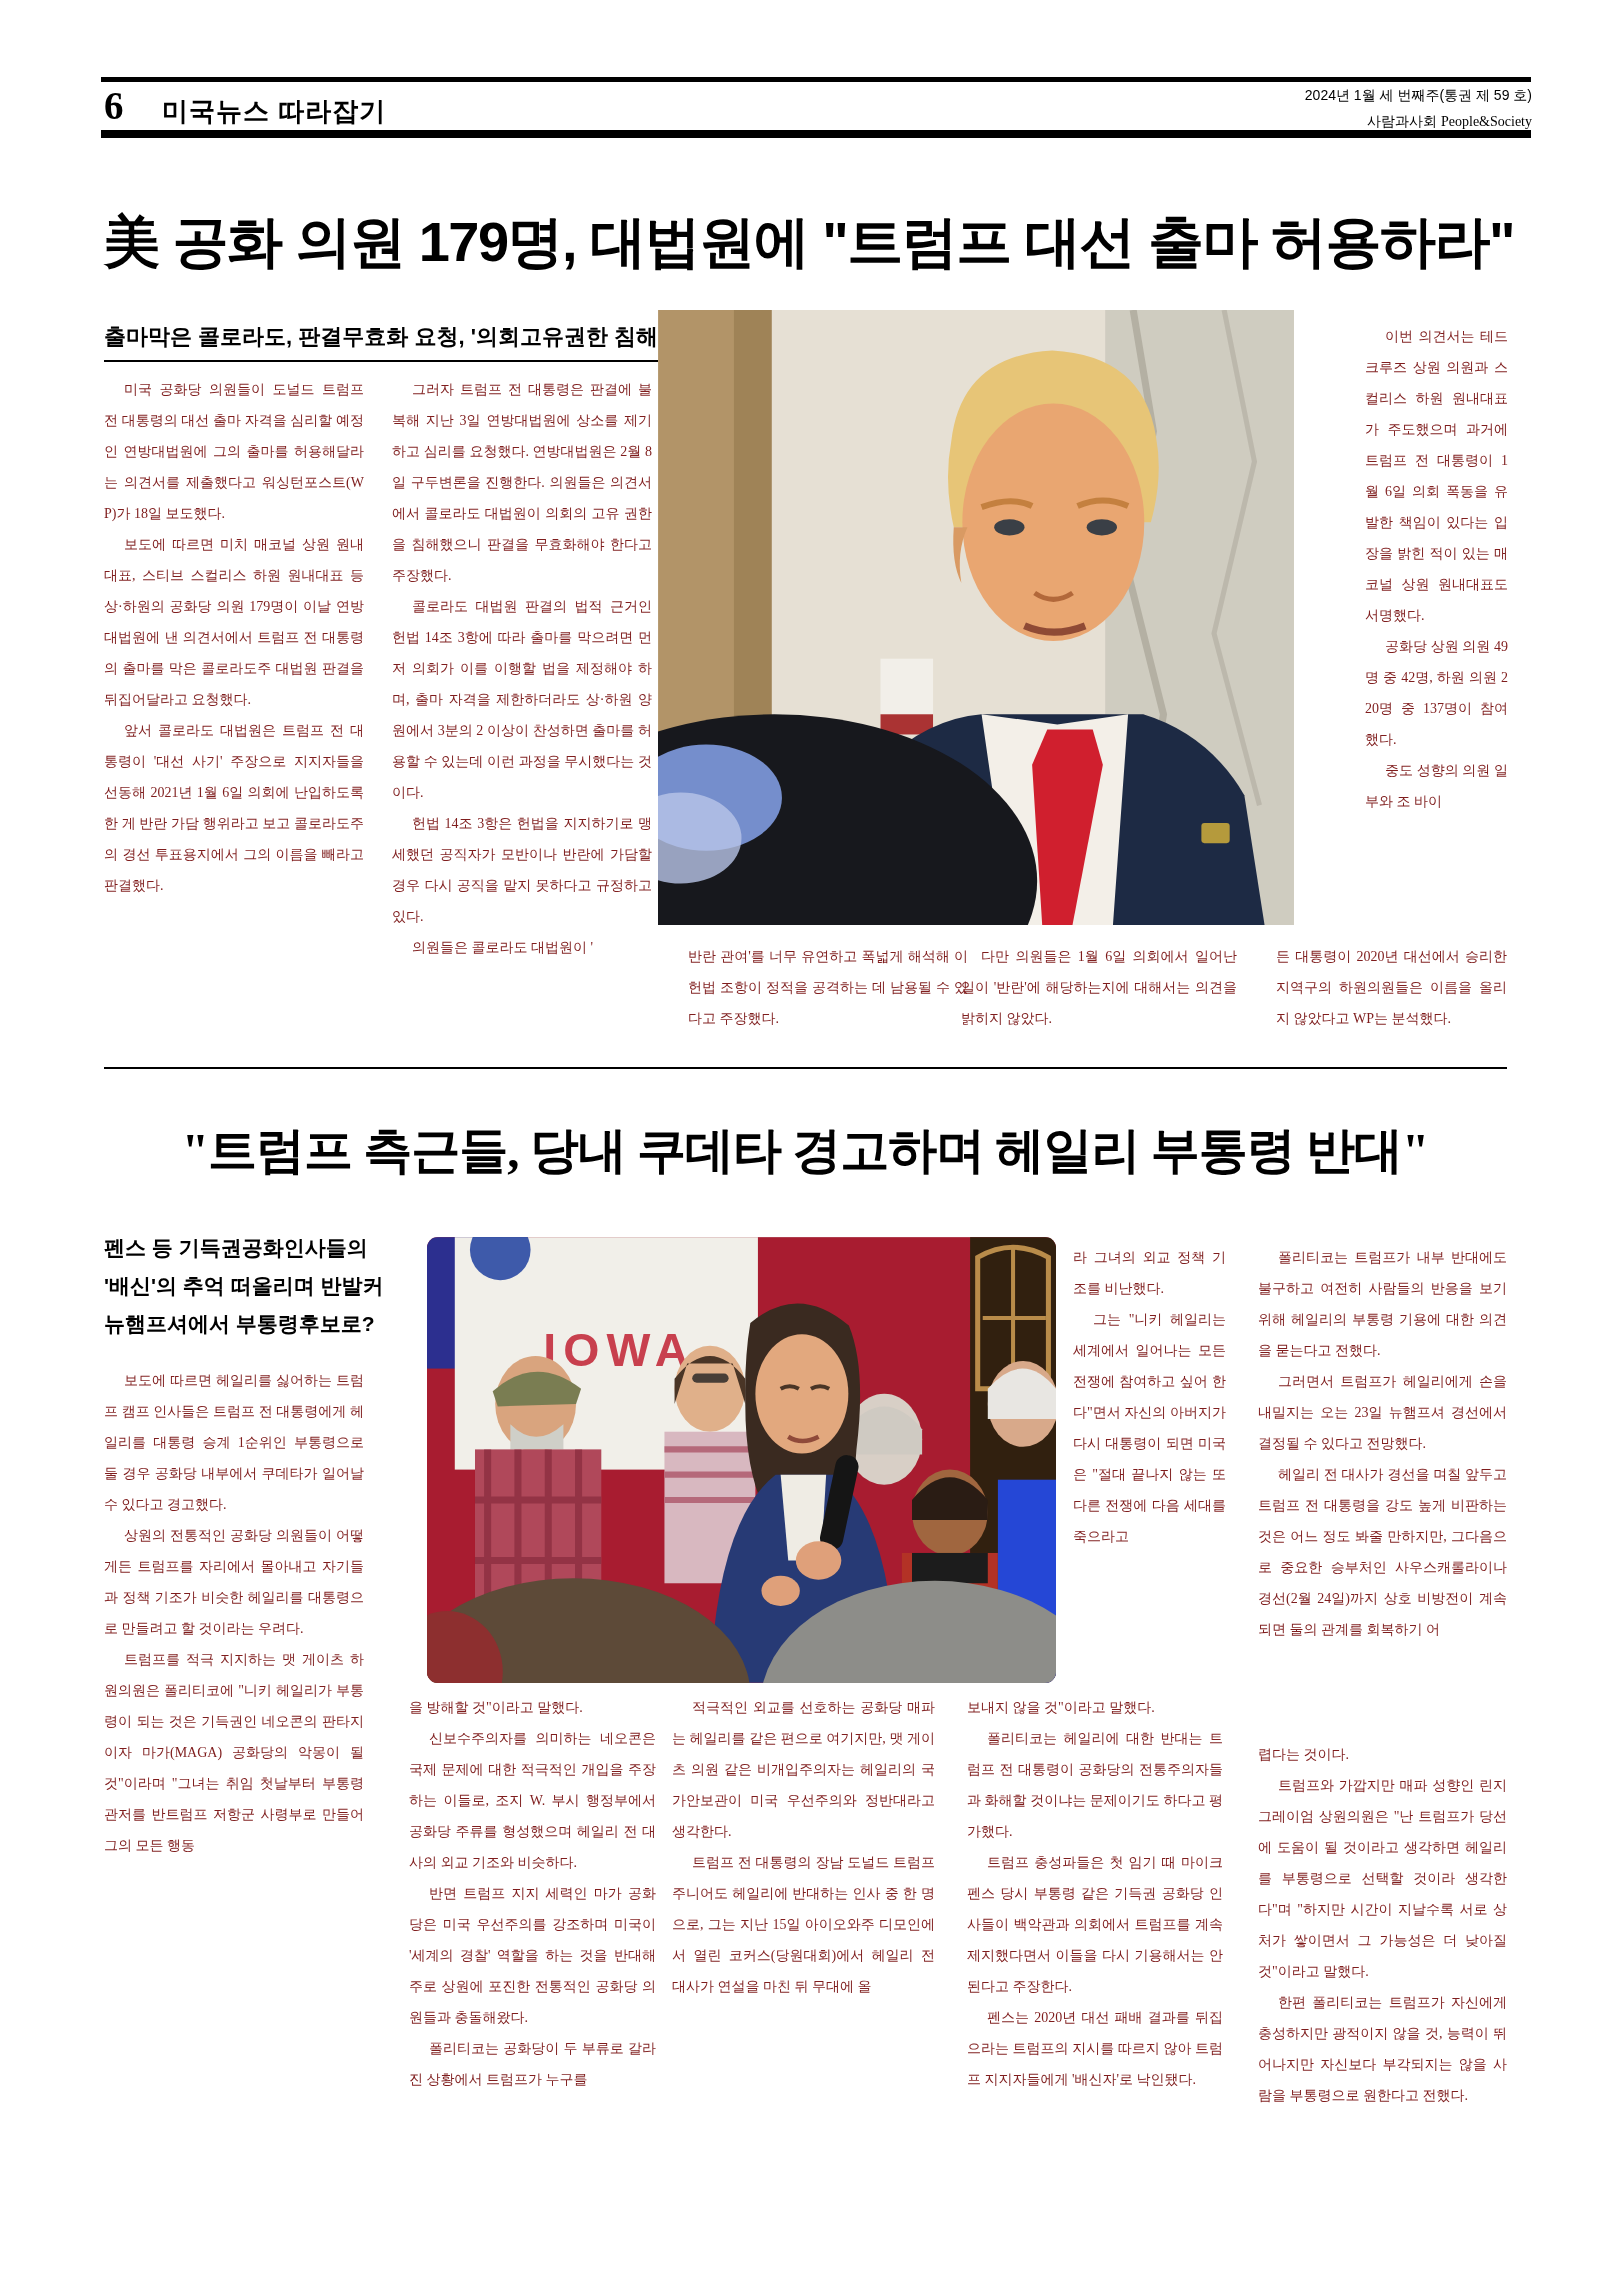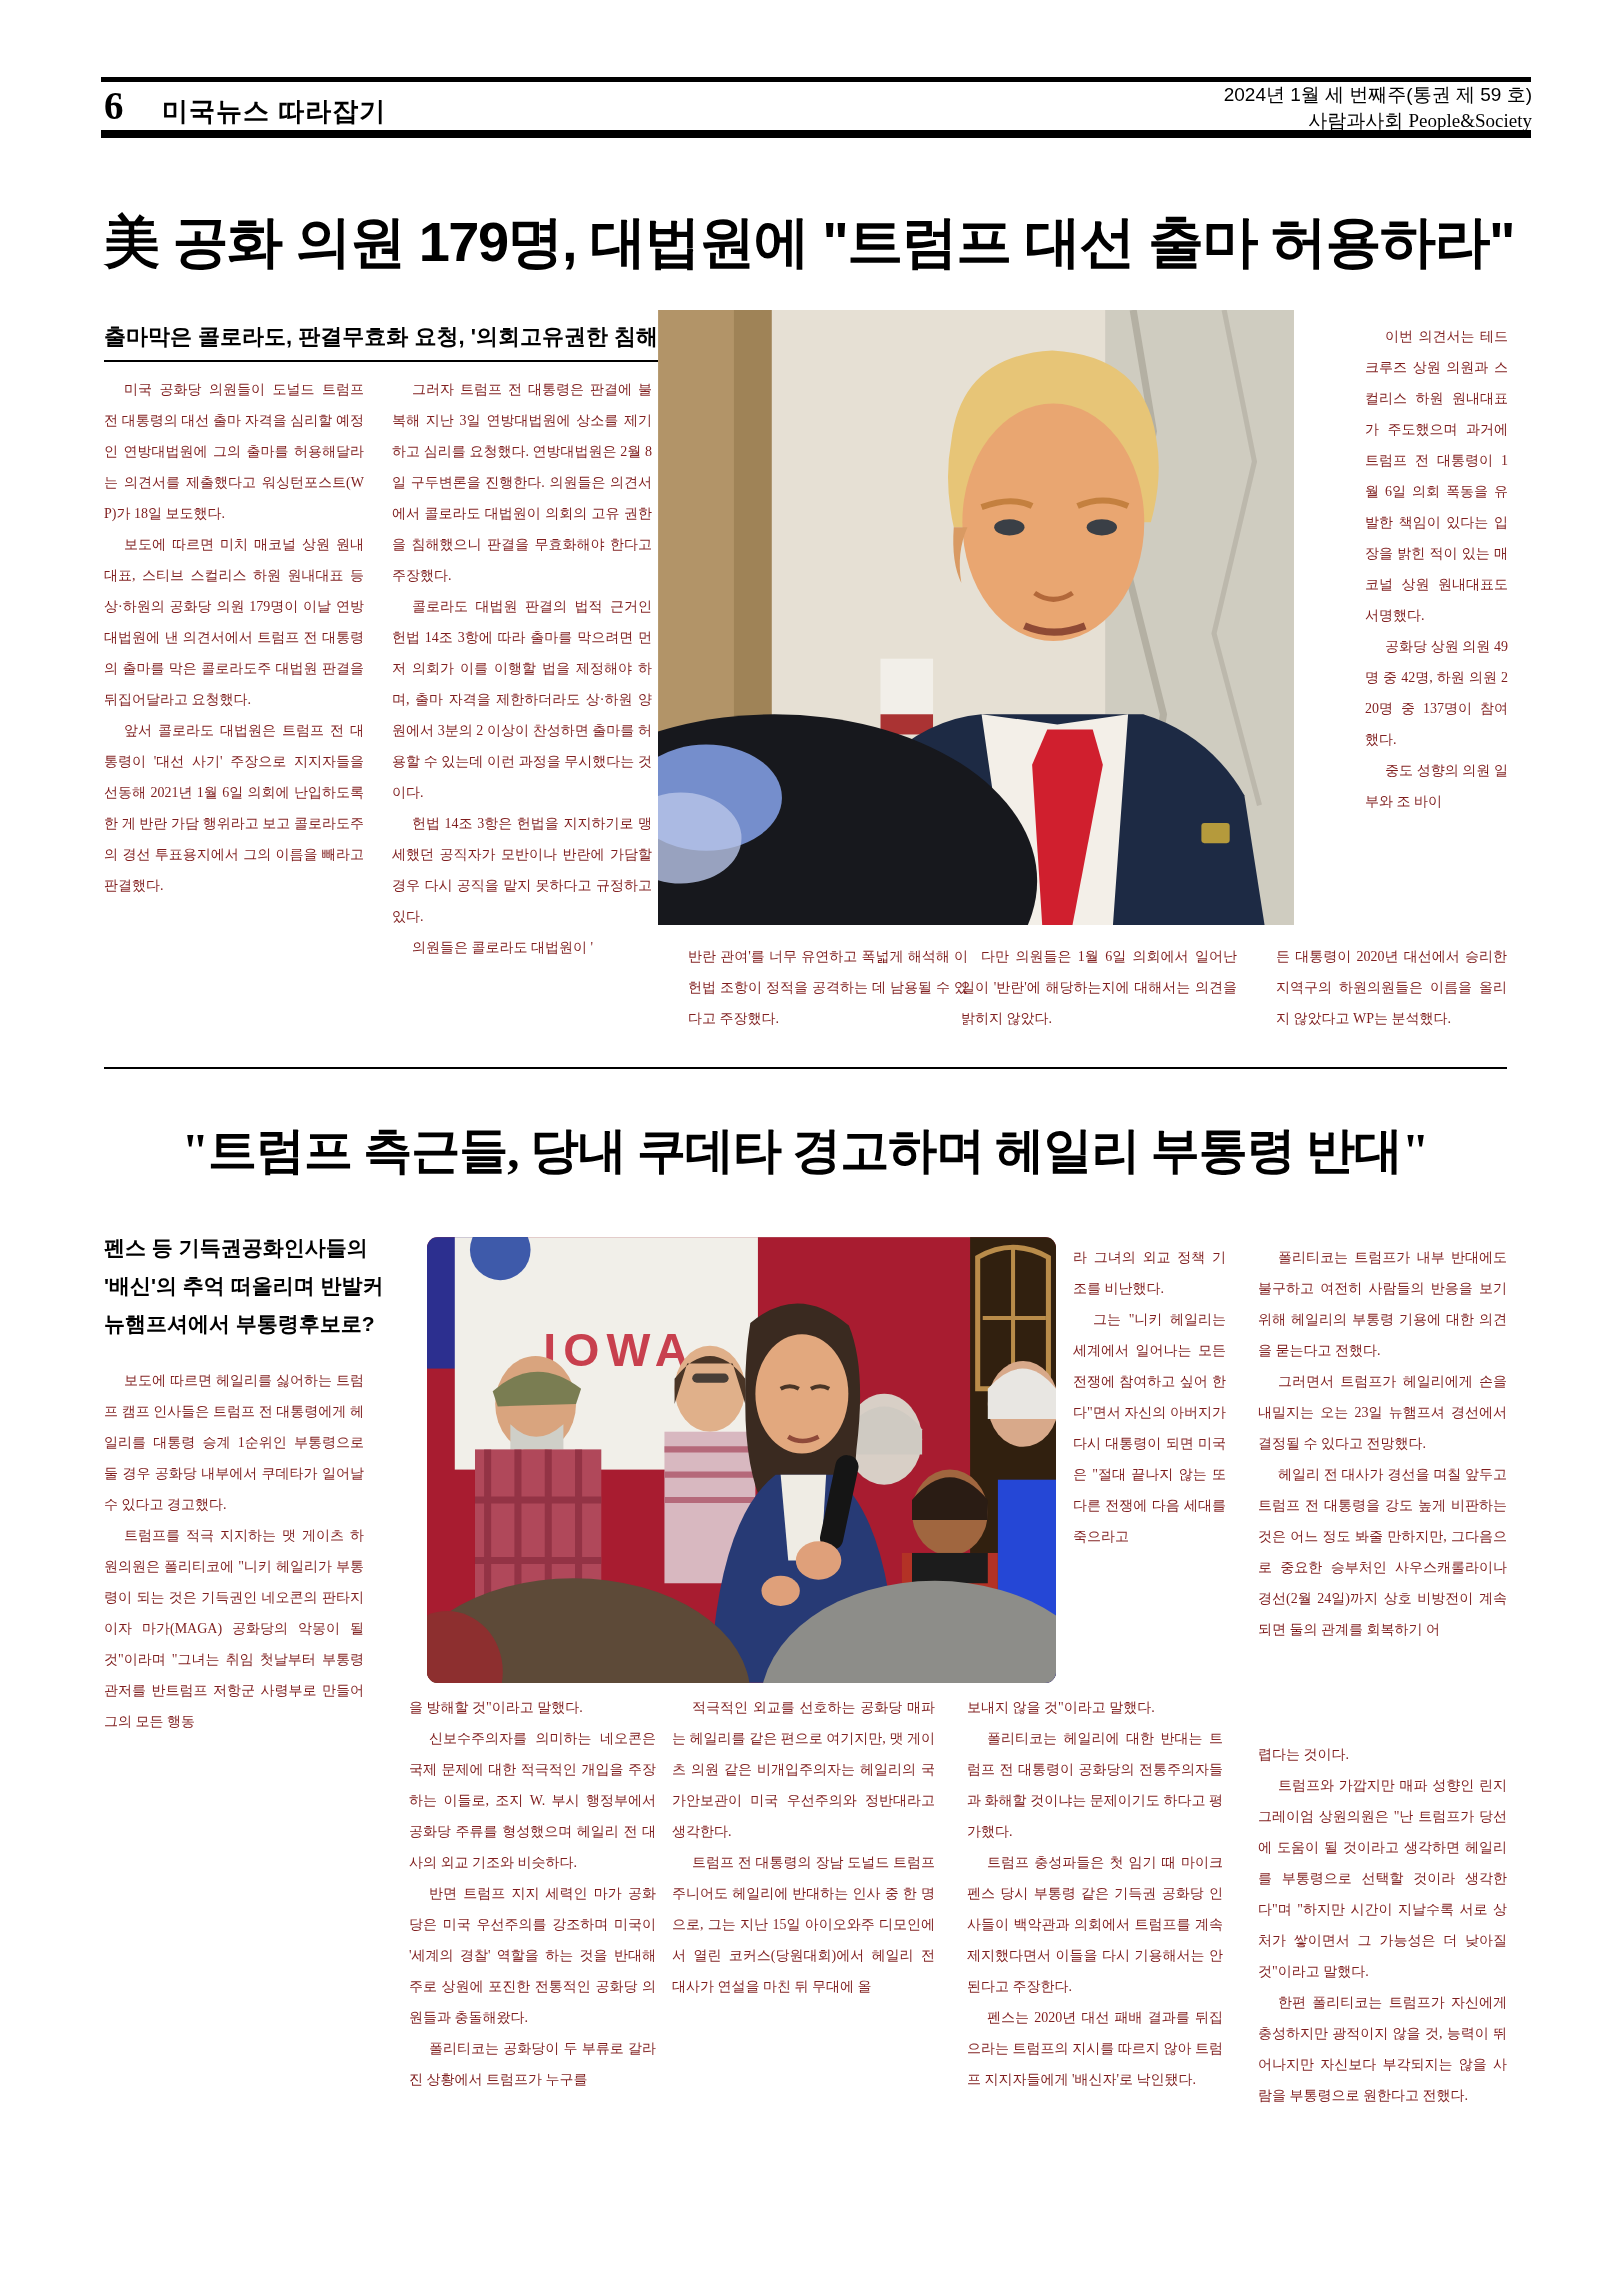--- a/index.html
+++ b/index.html
@@ -13,21 +13,21 @@
                color:#7f1d1d; word-break:break-all; }
   .body-text p { margin:0; }
   .body-text p.ind { text-indent:20px; }
 
   
   .rule { background:#000; }
   #page-number { font-family:"Liberation Serif","DejaVu Serif",serif;
                  font-size:39px; font-weight:700; }
   #section-title { font-family:"Liberation Sans","DejaVu Sans",sans-serif;
                    font-size:26px; font-weight:700; letter-spacing:1px; }
-  .issue-block { text-align:right; font-size:19px; line-height:26px;
+  .issue-block { text-align:right; font-size:14px; line-height:26px;
                  font-family:"Liberation Sans","DejaVu Sans",sans-serif; }
   .issue-block .en { font-family:"Liberation Serif","DejaVu Serif",serif; }
 
   
   .headline1 { font-family:"Liberation Sans","DejaVu Sans",sans-serif;
                font-weight:900; font-size:56px; letter-spacing:-1.5px;
                text-align:center; white-space:nowrap; }
   .headline2 { font-family:"Liberation Serif","DejaVu Serif",serif;
                font-weight:700; font-size:49px; letter-spacing:-1px;
                text-align:center; white-space:nowrap; }
@@ -132,20 +132,21 @@
 <div class="abs headline2" style="left:104px; top:1118px; width:1402px;">"트럼프 측근들, 당내 쿠데타 경고하며 헤일리 부통령 반대"</div>
 
 <div class="abs subhead2" style="left:104px; top:1229px; width:303px;">
   <div>펜스 등 기득권공화인사들의</div>
   <div>'배신'의 추억 떠올리며 반발커</div>
   <div>뉴햄프셔에서 부통령후보로?</div>
 </div>
 
 <div class="abs body-text" style="left:104px; top:1365px; width:260px; height:859px;">
   <p class="ind">보도에 따르면 헤일리를 싫어하는 트럼프 캠프 인사들은 트럼프 전 대통령에게 헤일리를 대통령 승계 1순위인 부통령으로 둘 경우 공화당 내부에서 쿠데타가 일어날 수 있다고 경고했다.</p>
+  <p class="ind">상원의 전통적인 공화당 의원들이 어떻게든 트럼프를 자리에서 몰아내고 자기들과 정책 기조가 비슷한 헤일리를 대통령으로 만들려고 할 것이라는 우려다.</p>
   <p class="ind">트럼프를 적극 지지하는 맷 게이츠 하원의원은 폴리티코에 "니키 헤일리가 부통령이 되는 것은 기득권인 네오콘의 판타지이자 마가(MAGA) 공화당의 악몽이 될 것"이라며 "그녀는 취임 첫날부터 부통령 관저를 반트럼프 저항군 사령부로 만들어 그의 모든 행동</p>
 </div>
 
 <div class="photo" style="left:427px; top:1237px; width:629px; height:446px;border-radius:11px;">
   <svg width="629" height="446" viewBox="0 0 1245 882" xmlns="http://www.w3.org/2000/svg">
     <rect width="1245" height="882" fill="#a81c30"></rect>
     <rect x="1075" y="0" width="170" height="882" fill="#31200f"></rect>
     <path d="M1090 40 Q1160 0 1230 40 L1230 300 L1090 300 Z" fill="none" stroke="#b98c4a" stroke-width="10"></path>
     <path d="M1160 20 L1160 300 M1100 160 L1225 160" stroke="#b98c4a" stroke-width="8"></path>
     <rect x="0" y="0" width="150" height="260" fill="#2c2f8f"></rect>

